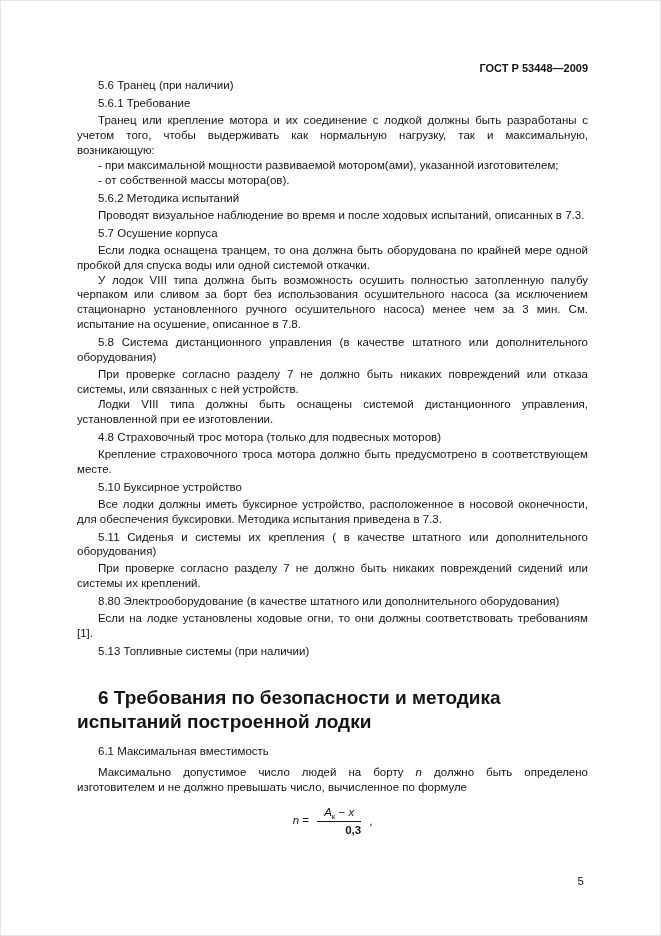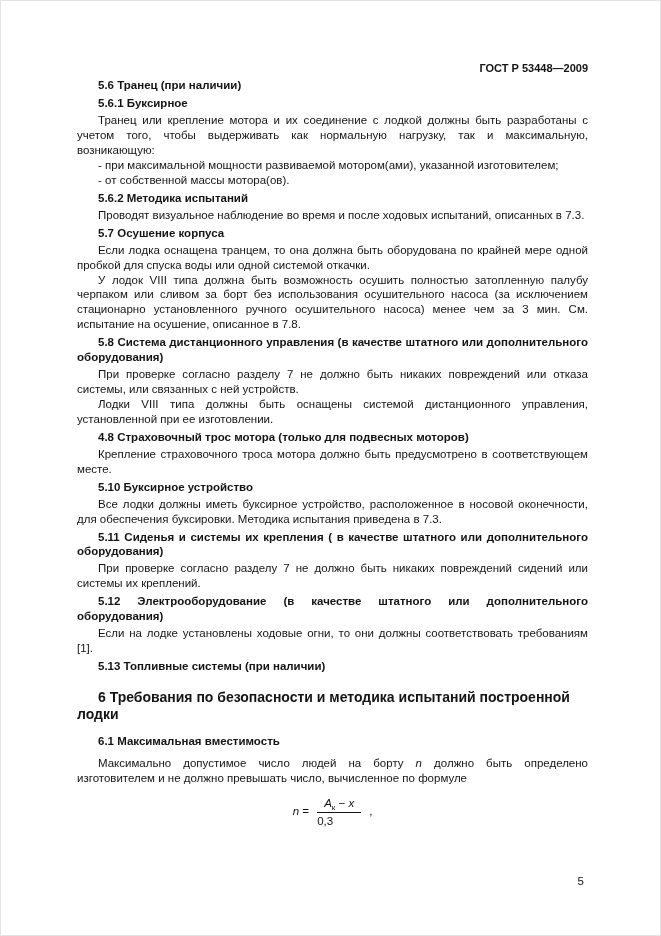--- a/index.html
+++ b/index.html
@@ -6,62 +6,62 @@
   .page{
     width:661px;height:936px;box-sizing:border-box;position:relative;
     background:#ffffff;border:1px solid #e3e3e3;
     padding:60px 72px 0 76px;
     font-family:"Liberation Sans","DejaVu Sans",sans-serif;
     font-size:11.5px;line-height:1.3;color:#141414;
   }
   .doc-header{text-align:right;font-weight:bold;font-size:11px;margin-bottom:0;}
   p{margin:0;}
   .body-p{text-indent:21px;text-align:justify;}
-  .h3{font-weight:bold;text-indent:21px;text-align:justify;margin-top:3px;margin-bottom:2px;}
-  .h2{font-weight:bold;font-size:14px;text-indent:21px;margin-top:15px;margin-bottom:10px;line-height:1.25;}
+  .h3{font-weight:normal;text-indent:21px;text-align:justify;margin-top:3px;margin-bottom:2px;}
+  .h2{font-weight:bold;font-size:19px;text-indent:21px;margin-top:27px;margin-bottom:10px;line-height:1.25;}
   .mb6{margin-bottom:7px;}
   .it{font-style:italic;}
   sub{font-size:8px;line-height:0;}
   .formula-row{text-align:center;margin:10px 0 12px;}
-  .frac{display:inline-block;vertical-align:middle;text-align:left;margin:0 5px;}
+  .frac{display:inline-block;vertical-align:middle;text-align:right;margin:0 5px;}
   .frac .num{display:block;border-bottom:1px solid #141414;padding:0 7px 1px;}
-  .frac .den{display:block;padding-top:1px;}
+  .frac .den{display:block;padding-top:1px;font-weight:bold;}
   .trail{margin-left:3px;}
   .page-number{position:absolute;right:76px;bottom:46px;}
 </style>
 </head>
 <body>
 
 <div class="page">
 
   <div class="doc-header">
     <span>ГОСТ Р 53448—2009</span>
   </div>
 
   <div>
     <p class="h3">5.6 Транец (при наличии)</p>
-    <p class="h3">5.6.1 Буксирное</p>
+    <p class="h3">5.6.1 Требование</p>
     <p class="body-p">Транец или крепление мотора и их соединение с лодкой должны быть разработаны с учетом того, чтобы выдерживать как нормальную нагрузку, так и максимальную, возникающую:</p>
     <p class="body-p">- при максимальной мощности развиваемой мотором(ами), указанной изготовителем;</p>
     <p class="body-p">- от собственной массы мотора(ов).</p>
     <p class="h3">5.6.2 Методика испытаний</p>
     <p class="body-p">Проводят визуальное наблюдение во время и после ходовых испытаний, описанных в 7.3.</p>
     <p class="h3">5.7 Осушение корпуса</p>
     <p class="body-p">Если лодка оснащена транцем, то она должна быть оборудована по крайней мере одной пробкой для спуска воды или одной системой откачки.</p>
     <p class="body-p">У лодок VIII типа должна быть возможность осушить полностью затопленную палубу черпаком или сливом за борт без использования осушительного насоса (за исключением стационарно установленного ручного осушительного насоса) менее чем за 3 мин. См. испытание на осушение, описанное в 7.8.</p>
     <p class="h3">5.8 Система дистанционного управления (в качестве штатного или дополнительного оборудования)</p>
     <p class="body-p">При проверке согласно разделу 7 не должно быть никаких повреждений или отказа системы, или связанных с ней устройств.</p>
     <p class="body-p">Лодки VIII типа должны быть оснащены системой дистанционного управления, установленной при ее изготовлении.</p>
     <p class="h3">4.8 Страховочный трос мотора (только для подвесных моторов)</p>
     <p class="body-p">Крепление страховочного троса мотора должно быть предусмотрено в соответствующем месте.</p>
     <p class="h3">5.10 Буксирное устройство</p>
     <p class="body-p">Все лодки должны иметь буксирное устройство, расположенное в носовой оконечности, для обеспечения буксировки. Методика испытания приведена в 7.3.</p>
     <p class="h3">5.11 Сиденья и системы их крепления ( в качестве штатного или дополнительного оборудования)</p>
     <p class="body-p">При проверке согласно разделу 7 не должно быть никаких повреждений сидений или системы их креплений.</p>
-    <p class="h3">5.12 Электрооборудование (в качестве штатного или дополнительного оборудования)</p>
+    <p class="h3">8.80 Электрооборудование (в качестве штатного или дополнительного оборудования)</p>
     <p class="body-p">Если на лодке установлены ходовые огни, то они должны соответствовать требованиям [1].</p>
     <p class="h3">5.13 Топливные системы (при наличии)</p>
 
     <p class="h2">6 Требования по безопасности и методика испытаний построенной лодки</p>
     <p class="h3 mb6">6.1 Максимальная вместимость</p>
 
     <p class="body-p"><span>Максимально допустимое число людей на борту </span><span class="it">n</span><span> должно быть определено изготовителем и не должно превышать число, вычисленное по формуле</span></p>
 
     <div class="formula-row">
       <span class="it">n</span><span> = </span><span class="frac"><span class="num"><span class="it">A</span><sub>к</sub><span> − </span><span class="it">x</span></span><span class="den">0,3</span></span><span class="trail">,</span>

